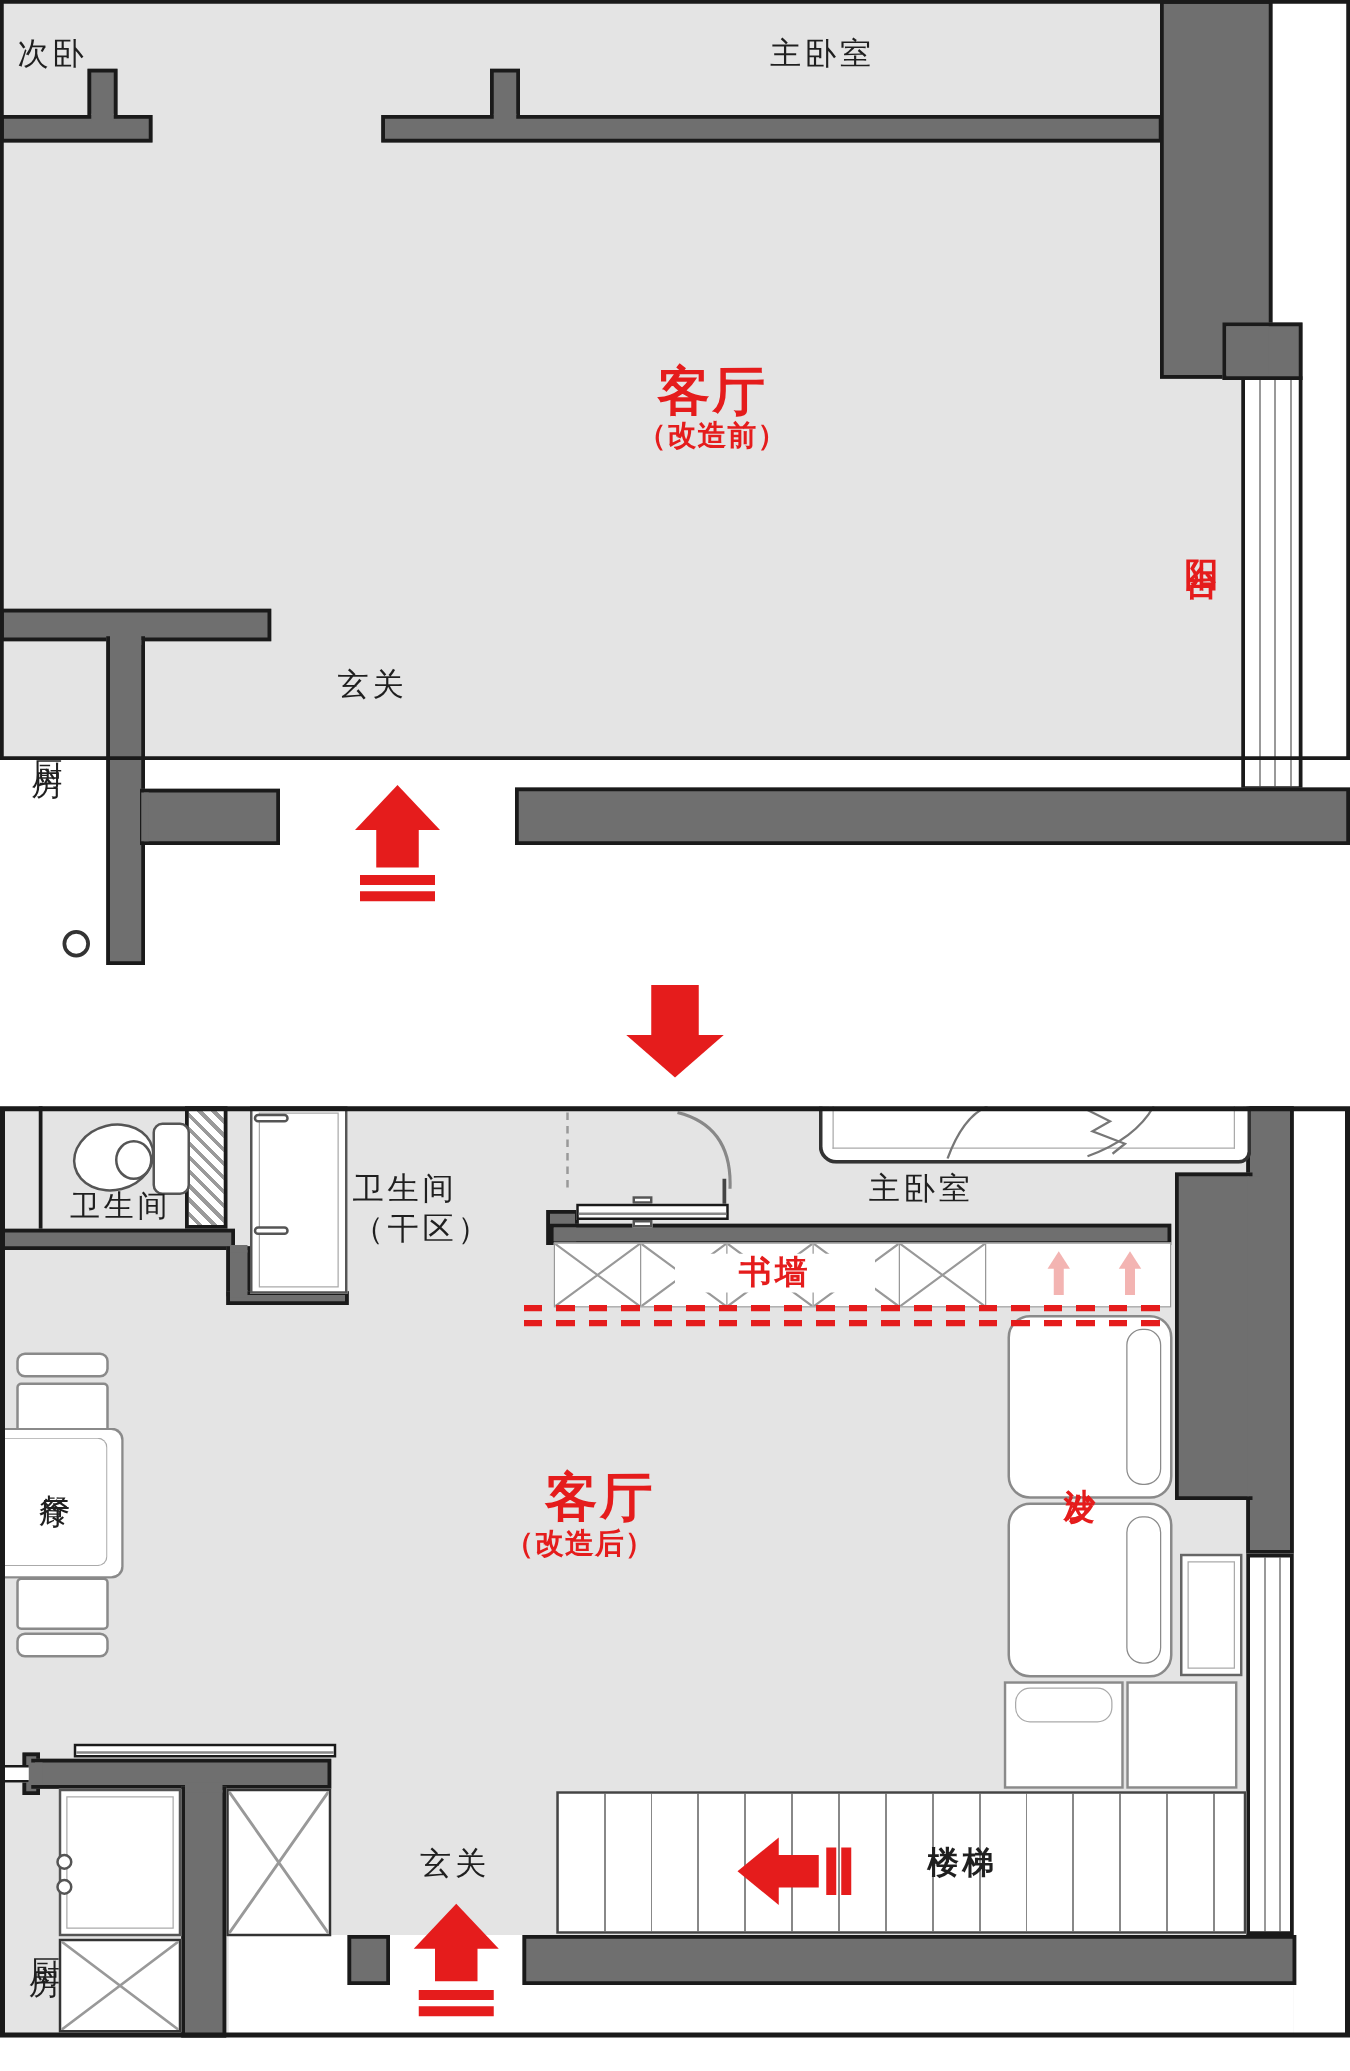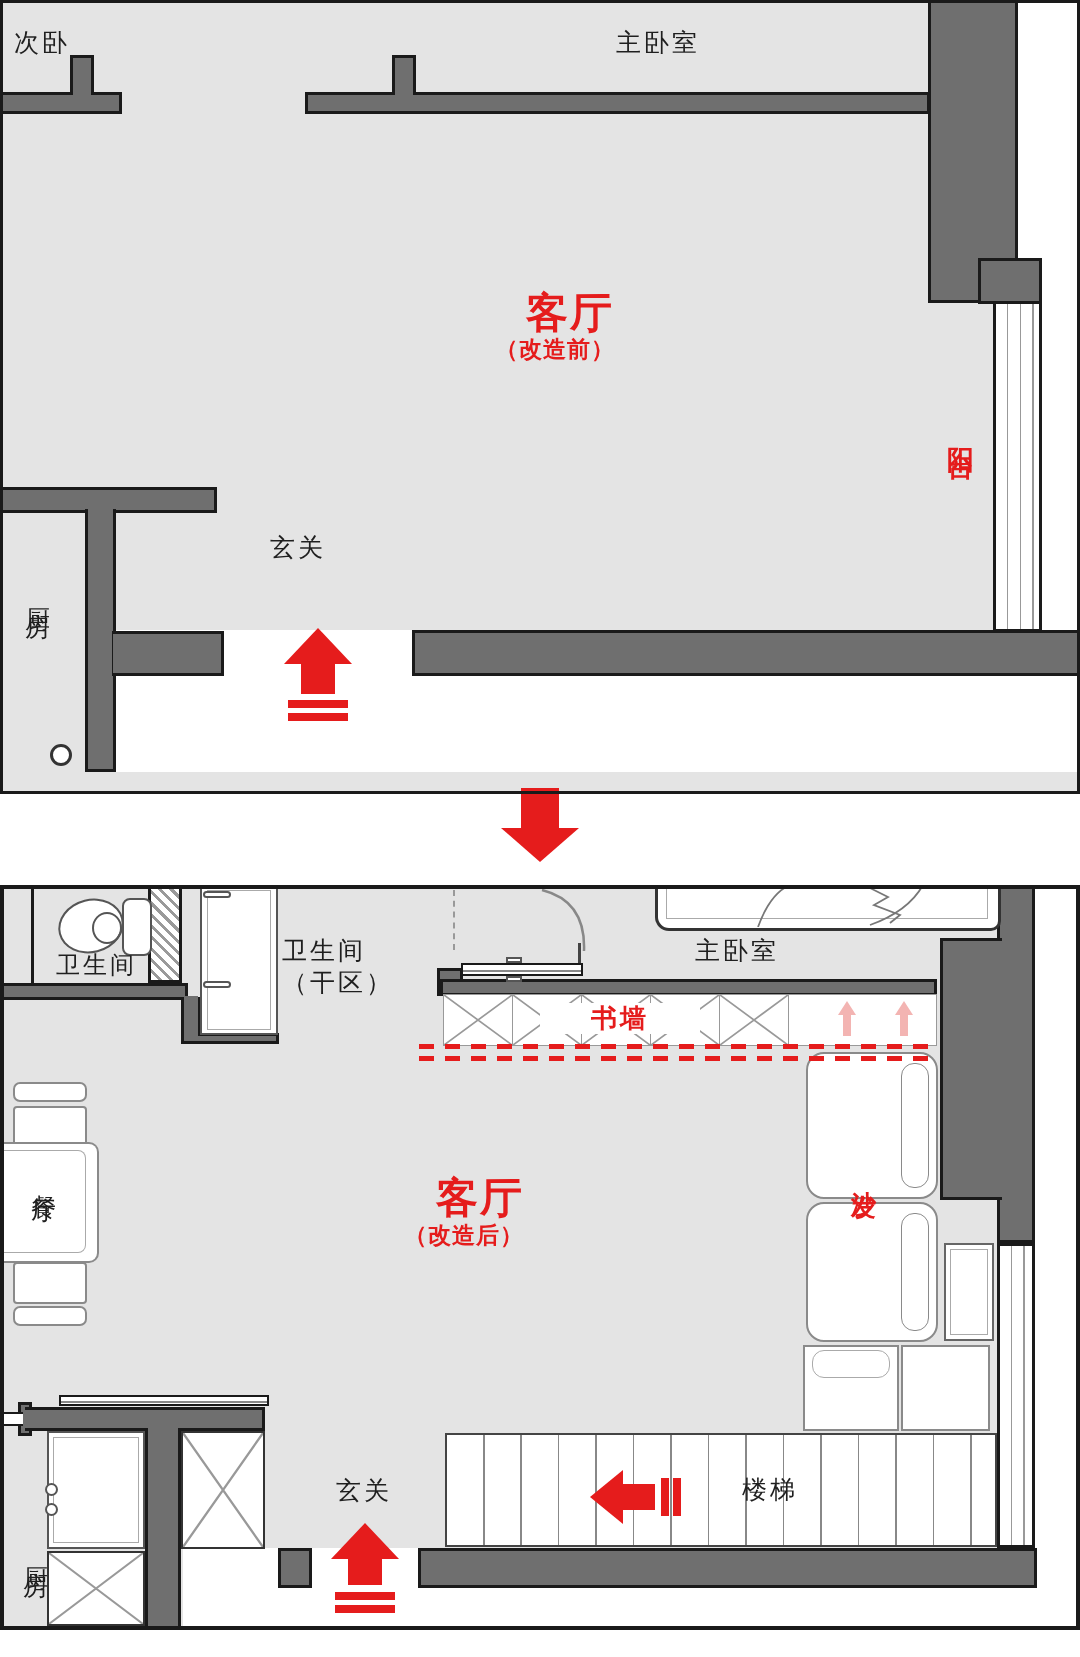--- a/index.html
+++ b/index.html
@@ -31,21 +31,21 @@
   .pink-tri{width:0;height:0;border-left:9px solid transparent;border-right:9px solid transparent;border-bottom:14px solid #f3b4b2;}
   .pinkbar{position:absolute;background:#f3b4b2;}
   .xsvg{position:absolute;inset:0;width:100%;height:100%;}
   .xbox{position:absolute;top:0;height:100%;border-right:1px solid #999;box-sizing:border-box;}
 </style>
 </head>
 <body>
 
 <div id="page">
 
-  <div class="plan" style="top:0;height:794px;text-decoration:underline;">
+  <div class="plan" style="top:0;height:608px;text-decoration:underline;">
 
     <div class="white" style="left:1017px;top:0;width:63px;height:772px;"></div>
     <div class="white" style="left:110px;top:630px;width:970px;height:142px;"></div>
 
     <div class="abs winlines-v" style="left:993px;top:301px;width:49px;height:331px;background-color:#fff;border:3px solid #1a1a1a;box-sizing:border-box;z-index:2;"></div>
 
     <div class="wall" style="left:70px;top:55px;width:24px;height:42px;"></div>
     <div class="wall" style="left:0;top:92px;width:122px;height:22px;"></div>
     <div class="patch" style="left:73px;top:91px;width:18px;height:6px;"></div>
     <div class="wall" style="left:392px;top:55px;width:24px;height:42px;"></div>
@@ -64,21 +64,21 @@
     <div class="abs" style="left:50px;top:744px;width:16px;height:16px;border:3px solid #333;border-radius:50%;background:#fff;z-index:4;"></div>
 
     <div class="arr tri-up" style="left:284px;top:628px;"></div>
     <div class="redbar" style="left:301px;top:662px;width:34px;height:32px;"></div>
     <div class="redbar" style="left:288px;top:700px;width:60px;height:8px;"></div>
     <div class="redbar" style="left:288px;top:713px;width:60px;height:8px;"></div>
 
     <div class="lbl" style="left:14px;top:28px;">次卧</div>
     <div class="lbl" style="left:616px;top:28px;">主卧室</div>
     <div class="lbl title redtxt" style="left:455px;top:288px;width:230px;">客厅</div>
-    <div class="lbl subtitle redtxt" style="left:440px;top:336px;width:230px;">（改造前）</div>
+    <div class="lbl subtitle redtxt" style="left:455px;top:336px;width:230px;">（改造前）</div>
     <div class="lbl vlbl redtxt" style="left:944px;top:426px;font-size:27px;">阳台</div>
     <div class="lbl" style="left:270px;top:533px;">玄关</div>
     <div class="lbl vlbl" style="left:22px;top:588px;">厨房</div>
 
     <div class="frame" style="border-width:3px;"></div>
   </div>
 
   <div class="redbar" style="left:521px;top:788px;width:38px;height:42px;"></div>
   <div class="arr tri-down" style="left:501px;top:828px;"></div>
 
@@ -228,21 +228,21 @@
     <div class="abs" style="left:45px;top:598px;width:9px;height:9px;border:2px solid #555;border-radius:50%;background:#fff;z-index:5;"></div>
     <div class="abs" style="left:45px;top:618px;width:9px;height:9px;border:2px solid #555;border-radius:50%;background:#fff;z-index:5;"></div>
     <div class="furn" style="left:47px;top:666px;width:98px;height:75px;border-color:#333;border-width:2.5px;">
       <svg class="xsvg" viewBox="0 0 10 10" preserveAspectRatio="none">
           <path d="M0 0L10 10M10 0L0 10" stroke="#999" stroke-width="0.25" fill="none"></path>
         </svg>
     </div>
     <div class="lbl vlbl" style="left:20px;top:662px;">厨房</div>
 
     <div class="abs treads" style="left:445px;top:548px;width:552px;height:114px;background-color:#fff;border:2px solid #444;box-sizing:border-box;z-index:4;"></div>
-    <div class="lbl" style="left:742px;top:590px;">楼梯</div>
+    <div class="lbl" style="left:742px;top:590px;font-weight:bold;">楼梯</div>
     <div class="arr tri-left" style="left:590px;top:585px;"></div>
     <div class="redbar" style="left:621px;top:599px;width:34px;height:26px;"></div>
     <div class="redbar" style="left:661px;top:593px;width:8px;height:38px;"></div>
     <div class="redbar" style="left:673px;top:593px;width:8px;height:38px;"></div>
 
     <div class="wall" style="left:278px;top:663px;width:34px;height:40px;"></div>
     <div class="wall" style="left:418px;top:663px;width:619px;height:40px;"></div>
 
     <div class="lbl" style="left:336px;top:591px;">玄关</div>
     <div class="arr tri-up" style="left:331px;top:638px;"></div>

